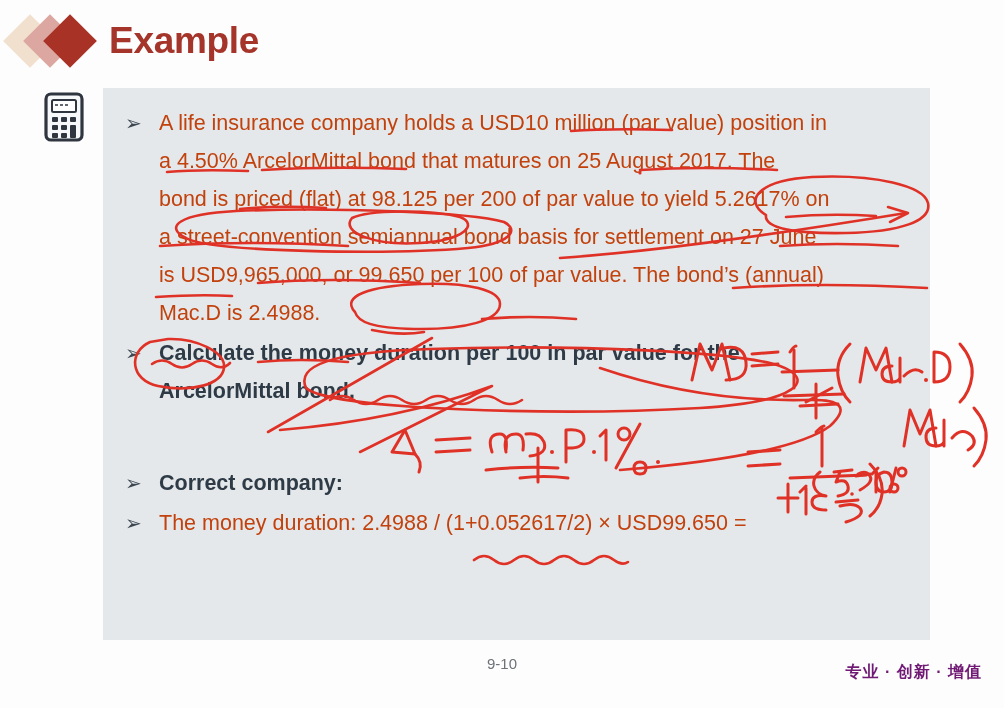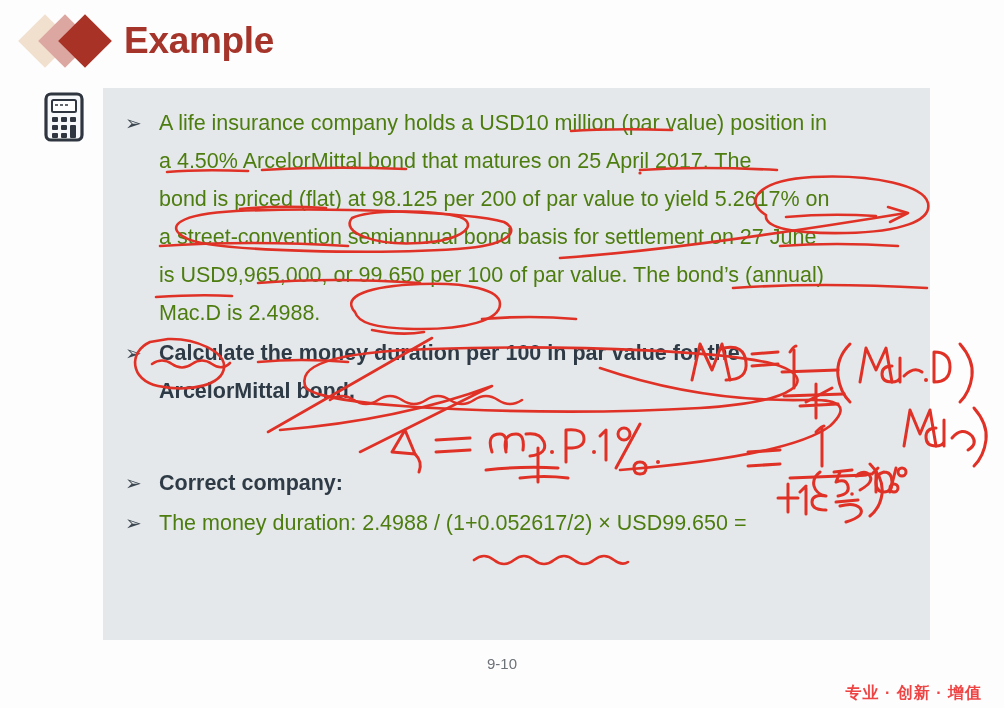--- a/index.html
+++ b/index.html
@@ -11,21 +11,21 @@
   }
   #slide {
     position: relative;
     width: 1004px; height: 708px;
     background: #fdfdfd;
   }
 
   
   #title-row {
     position: absolute;
-    left: 22px; top: 12px;
+    left: 7px; top: 12px;
     display: flex; align-items: center;
   }
   #logo-mark {
     position: relative;
     width: 108px; height: 58px;
     flex: 0 0 auto;
   }
   .diamond {
     position: absolute;
     width: 38px; height: 38px;
@@ -73,41 +73,40 @@
     flex: 0 0 34px;
     color: #3c4650;
     font-size: 20px;
     line-height: 38px;
     padding-left: 2px;
   }
   .bullet-body {
     flex: 1 1 auto;
     font-size: 21.5px;
     line-height: 38px;
-    color: #4d7c0f;
+    color: #c2410c;
   }
   .bullet-body.bold { font-weight: bold; color: #2e3a46; }
   .spacer-md { height: 52px; }
 
   
   #page-number {
     position: absolute;
     left: 0; right: 0; top: 655px;
     text-align: center;
     font-size: 15px;
     color: #6d7278;
   }
   #footer-tag {
     position: absolute;
     right: 22px; top: 662px;
     font-size: 16px;
     font-weight: bold;
-    color: #ef4444;
+    color: #701a75;
     letter-spacing: 1px;
-    margin-top: 21px;
   }
 
   
   #ink-layer {
     position: absolute;
     left: 0; top: 0;
     width: 1004px; height: 708px;
     pointer-events: none;
   }
 </style>
@@ -147,21 +146,21 @@
     </svg>
   </div>
 
   <div id="content-panel">
     <div id="content-inner">
 
       <div class="bullet-row">
         <span class="bullet-glyph">➢</span>
         <div class="bullet-body">
           <div>A life insurance company holds a USD10 million (par value) position in</div>
-          <div>a 4.50% ArcelorMittal bond that matures on 25 April 2017. The</div>
+          <div>a 4.50% ArcelorMittal bond that matures on 25 August 2017. The</div>
           <div>bond is priced (flat) at 98.125 per 200 of par value to yield 5.2617% on</div>
           <div>a street-convention semiannual bond basis for settlement on 27 June</div>
           <div>is USD9,965,000, or 99.650 per 100 of par value. The bond’s (annual)</div>
           <div>Mac.D is 2.4988.</div>
         </div>
       </div>
 
       <div class="bullet-row">
         <span class="bullet-glyph">➢</span>
         <div class="bullet-body bold">

